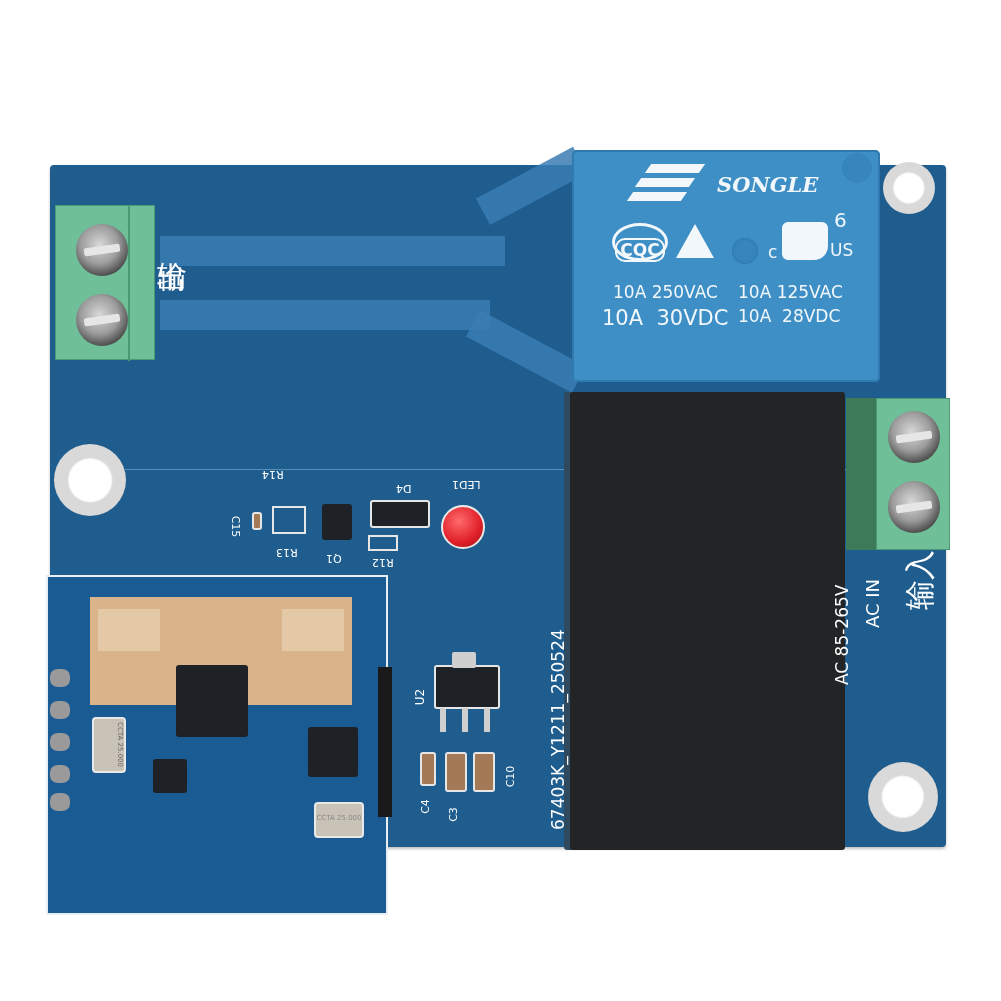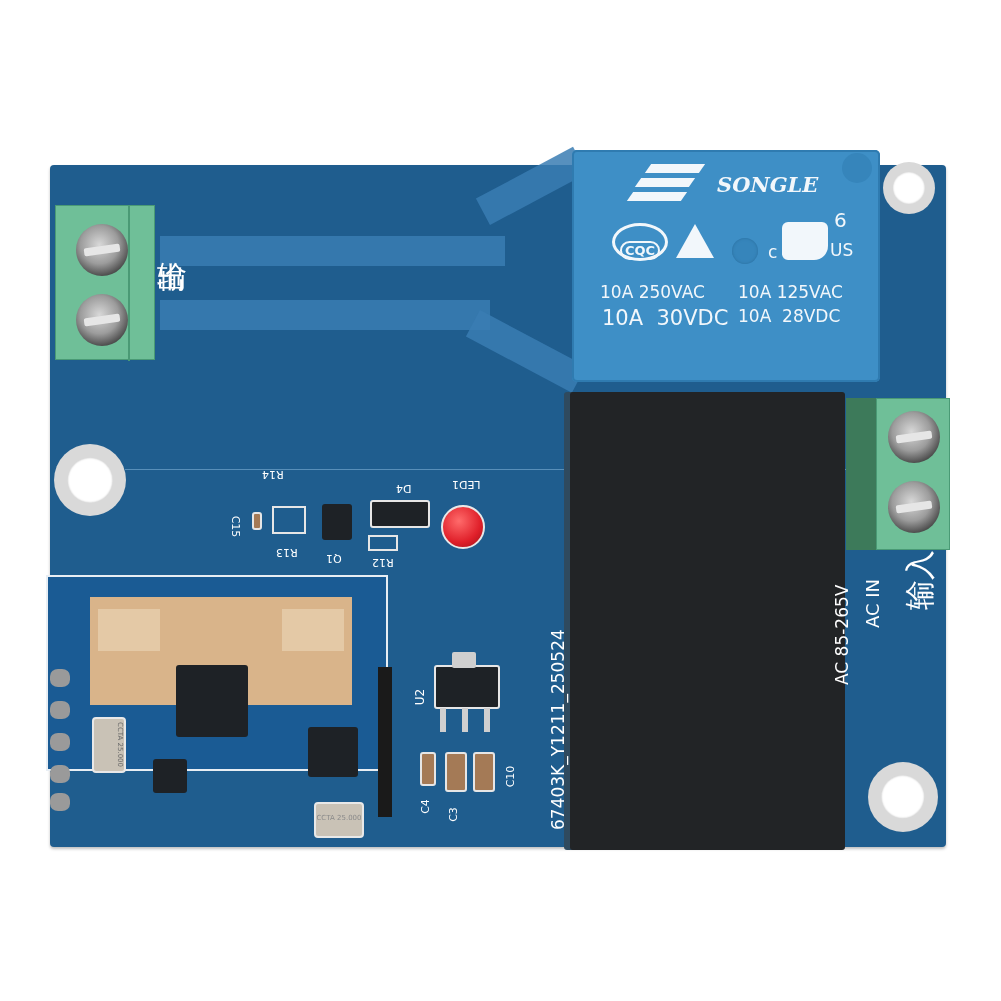--- a/index.html
+++ b/index.html
@@ -47,30 +47,30 @@
 <div class="abs silk" style="left:158px;top:238px;width:34px;font-size:30px;line-height:40px;writing-mode:vertical-rl;">输出</div>
 
 <div class="abs relay" style="left:572px;top:150px;width:308px;height:232px;">
   <div class="abs" style="left:58px;top:14px;width:72px;height:40px;">
     <div style="position:absolute;left:18px;top:0;width:54px;height:9px;background:#f2f7fb;transform:skewX(-35deg);"></div>
     <div style="position:absolute;left:8px;top:14px;width:54px;height:9px;background:#f2f7fb;transform:skewX(-35deg);"></div>
     <div style="position:absolute;left:0;top:28px;width:54px;height:9px;background:#f2f7fb;transform:skewX(-35deg);"></div>
   </div>
   <div class="abs" style="left:145px;top:22px;font-family:'DejaVu Serif',serif;font-style:italic;font-weight:bold;font-size:21px;">SONGLE</div>
   <div class="abs" style="left:40px;top:73px;width:56px;height:38px;border:3px solid #f2f7fb;border-radius:50%;box-sizing:border-box;display:flex;align-items:center;justify-content:center;">
-    <span style="font-size:13px;font-weight:bold;border:2px solid #f2f7fb;border-radius:10px;padding:0 3px;margin-top:16px;">CQC</span>
+    <span style="font-size:17px;font-weight:bold;border:2px solid #f2f7fb;border-radius:10px;padding:0 3px;margin-top:16px;">CQC</span>
   </div>
   <div class="abs" style="left:104px;top:74px;width:0;height:0;border-left:19px solid transparent;border-right:19px solid transparent;border-bottom:34px solid #f2f7fb;"></div>
   <div class="abs" style="left:160px;top:88px;width:26px;height:26px;border-radius:50%;background:#3685bb;box-shadow:inset 0 0 3px #2a6e9d;"></div>
   <div class="abs" style="left:270px;top:3px;width:30px;height:30px;border-radius:50%;background:#3685bb;"></div>
   <div class="abs" style="left:196px;top:92px;font-size:17px;">c</div>
   <div class="abs" style="left:210px;top:72px;width:46px;height:38px;background:#f2f7fb;border-radius:6px 6px 14px 6px;"></div>
   <div class="abs" style="left:262px;top:58px;font-size:20px;">6</div>
   <div class="abs" style="left:258px;top:90px;font-size:17px;">US</div>
-  <div class="abs" style="left:28px;top:132px;font-size:17px;white-space:pre;">10A 250VAC</div>
+  <div class="abs" style="left:41px;top:132px;font-size:17px;white-space:pre;">10A 250VAC</div>
   <div class="abs" style="left:166px;top:132px;font-size:17px;white-space:pre;">10A 125VAC</div>
   <div class="abs" style="left:30px;top:156px;font-size:21px;white-space:pre;">10A  30VDC</div>
   <div class="abs" style="left:166px;top:156px;font-size:17px;white-space:pre;">10A  28VDC</div>
 </div>
 
 <div class="abs psu" style="left:570px;top:392px;width:275px;height:458px;"></div>
 <div class="abs silk" style="left:548px;top:830px;font-size:17px;transform:rotate(-90deg);transform-origin:left top;white-space:nowrap;">67403K_Y1211_250524</div>
 
 <div class="abs terminal" style="left:876px;top:398px;width:74px;height:152px;">
   <div class="abs screw" style="left:11px;top:12px;"></div>
@@ -102,21 +102,21 @@
 <div class="abs pad" style="left:440px;top:708px;width:6px;height:24px;"></div>
 <div class="abs pad" style="left:462px;top:708px;width:6px;height:24px;"></div>
 <div class="abs pad" style="left:484px;top:708px;width:6px;height:24px;"></div>
 <div class="abs cap" style="left:420px;top:752px;width:16px;height:34px;"></div>
 <div class="abs cap" style="left:445px;top:752px;width:22px;height:40px;"></div>
 <div class="abs cap" style="left:473px;top:752px;width:22px;height:40px;"></div>
 <div class="abs silk" style="left:418px;top:800px;font-size:11px;transform:rotate(-90deg);">C4</div>
 <div class="abs silk" style="left:446px;top:808px;font-size:11px;transform:rotate(-90deg);">C3</div>
 <div class="abs silk" style="left:500px;top:770px;font-size:11px;transform:rotate(-90deg);">C10</div>
 
-<div class="abs module" style="left:46px;top:575px;width:342px;height:196px;">
+<div class="abs module" style="left:46px;top:575px;width:342px;height:340px;">
   <div class="abs antenna" style="left:42px;top:20px;width:262px;height:108px;"></div>
   <div class="abs" style="left:50px;top:32px;width:62px;height:42px;background:#e4c9a6;"></div>
   <div class="abs" style="left:234px;top:32px;width:62px;height:42px;background:#e4c9a6;"></div>
   <div class="abs chip" style="left:128px;top:88px;width:72px;height:72px;"></div>
   <div class="abs chip" style="left:260px;top:150px;width:50px;height:50px;"></div>
   <div class="abs chip" style="left:105px;top:182px;width:34px;height:34px;"></div>
   <div class="abs xtal" style="left:44px;top:140px;width:34px;height:56px;font-size:7px;color:#6a6a6a;writing-mode:vertical-rl;text-align:center;">CCTA 25.000</div>
   <div class="abs xtal" style="left:266px;top:225px;width:50px;height:36px;font-size:7px;color:#8a8a8a;text-align:center;padding-top:10px;">CCTA 25.000</div>
   <div class="abs" style="left:2px;top:88px;width:24px;height:148px;">
     <div class="abs pin" style="left:0;top:4px;width:20px;height:18px;"></div>

